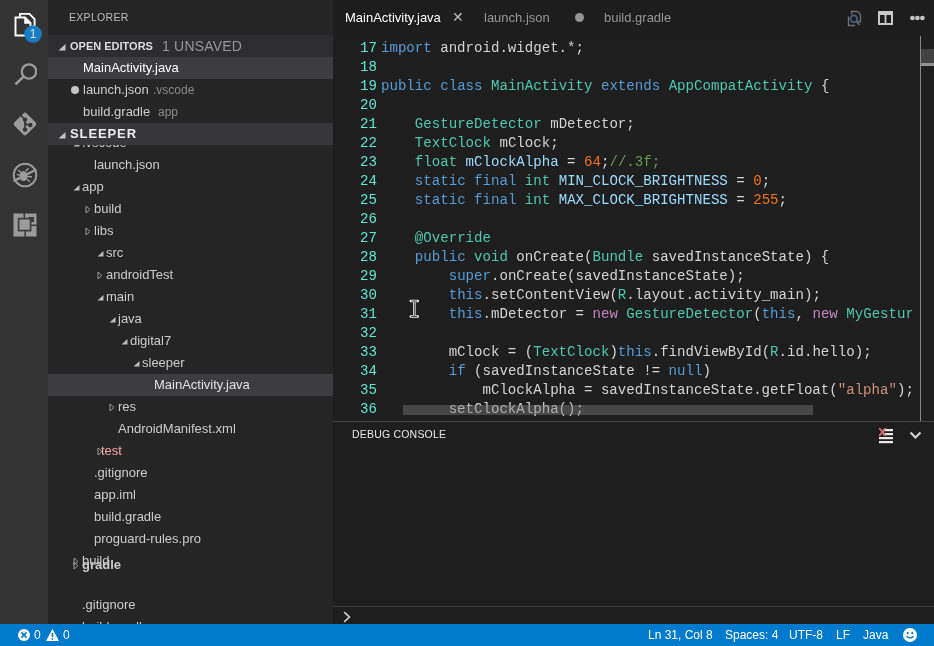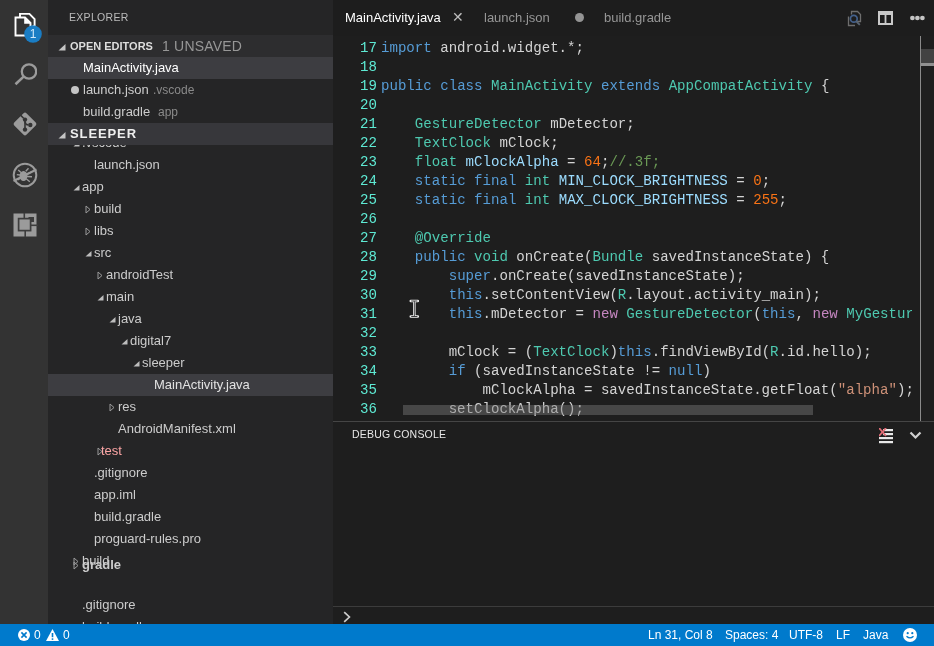--- a/index.html
+++ b/index.html
@@ -134,21 +134,21 @@
           <svg class="tw" style="left:37px;top:7px;" width="6" height="9">
             <path d="M1 1 L5 4.5 L1 8 Z" fill="none" stroke="#9a9a9a" stroke-width="1"></path>
           </svg>
         </div>
     <div class="sb-row" style="top:88px;">
           <span class="sb-label" style="position:absolute;left:46px;color:#cccccc;">libs</span>
           <svg class="tw" style="left:37px;top:7px;" width="6" height="9">
             <path d="M1 1 L5 4.5 L1 8 Z" fill="none" stroke="#9a9a9a" stroke-width="1"></path>
           </svg>
         </div>
-    <div class="sb-row" style="top:110px;">
+    <div class="sb-row" style="top:110px;margin-left:12px;">
           <span class="sb-label" style="position:absolute;left:46px;color:#cccccc;">src</span>
           <svg class="tw" style="left:37px;" width="7" height="7">
             <path d="M6.5 1 L6.5 6.5 L0.5 6.5 Z" fill="#bdbdbd"></path>
           </svg>
         </div>
     <div class="sb-row" style="top:132px;">
           <span class="sb-label" style="position:absolute;left:58px;color:#cccccc;">androidTest</span>
           <svg class="tw" style="left:49px;top:7px;" width="6" height="9">
             <path d="M1 1 L5 4.5 L1 8 Z" fill="none" stroke="#9a9a9a" stroke-width="1"></path>
           </svg>

